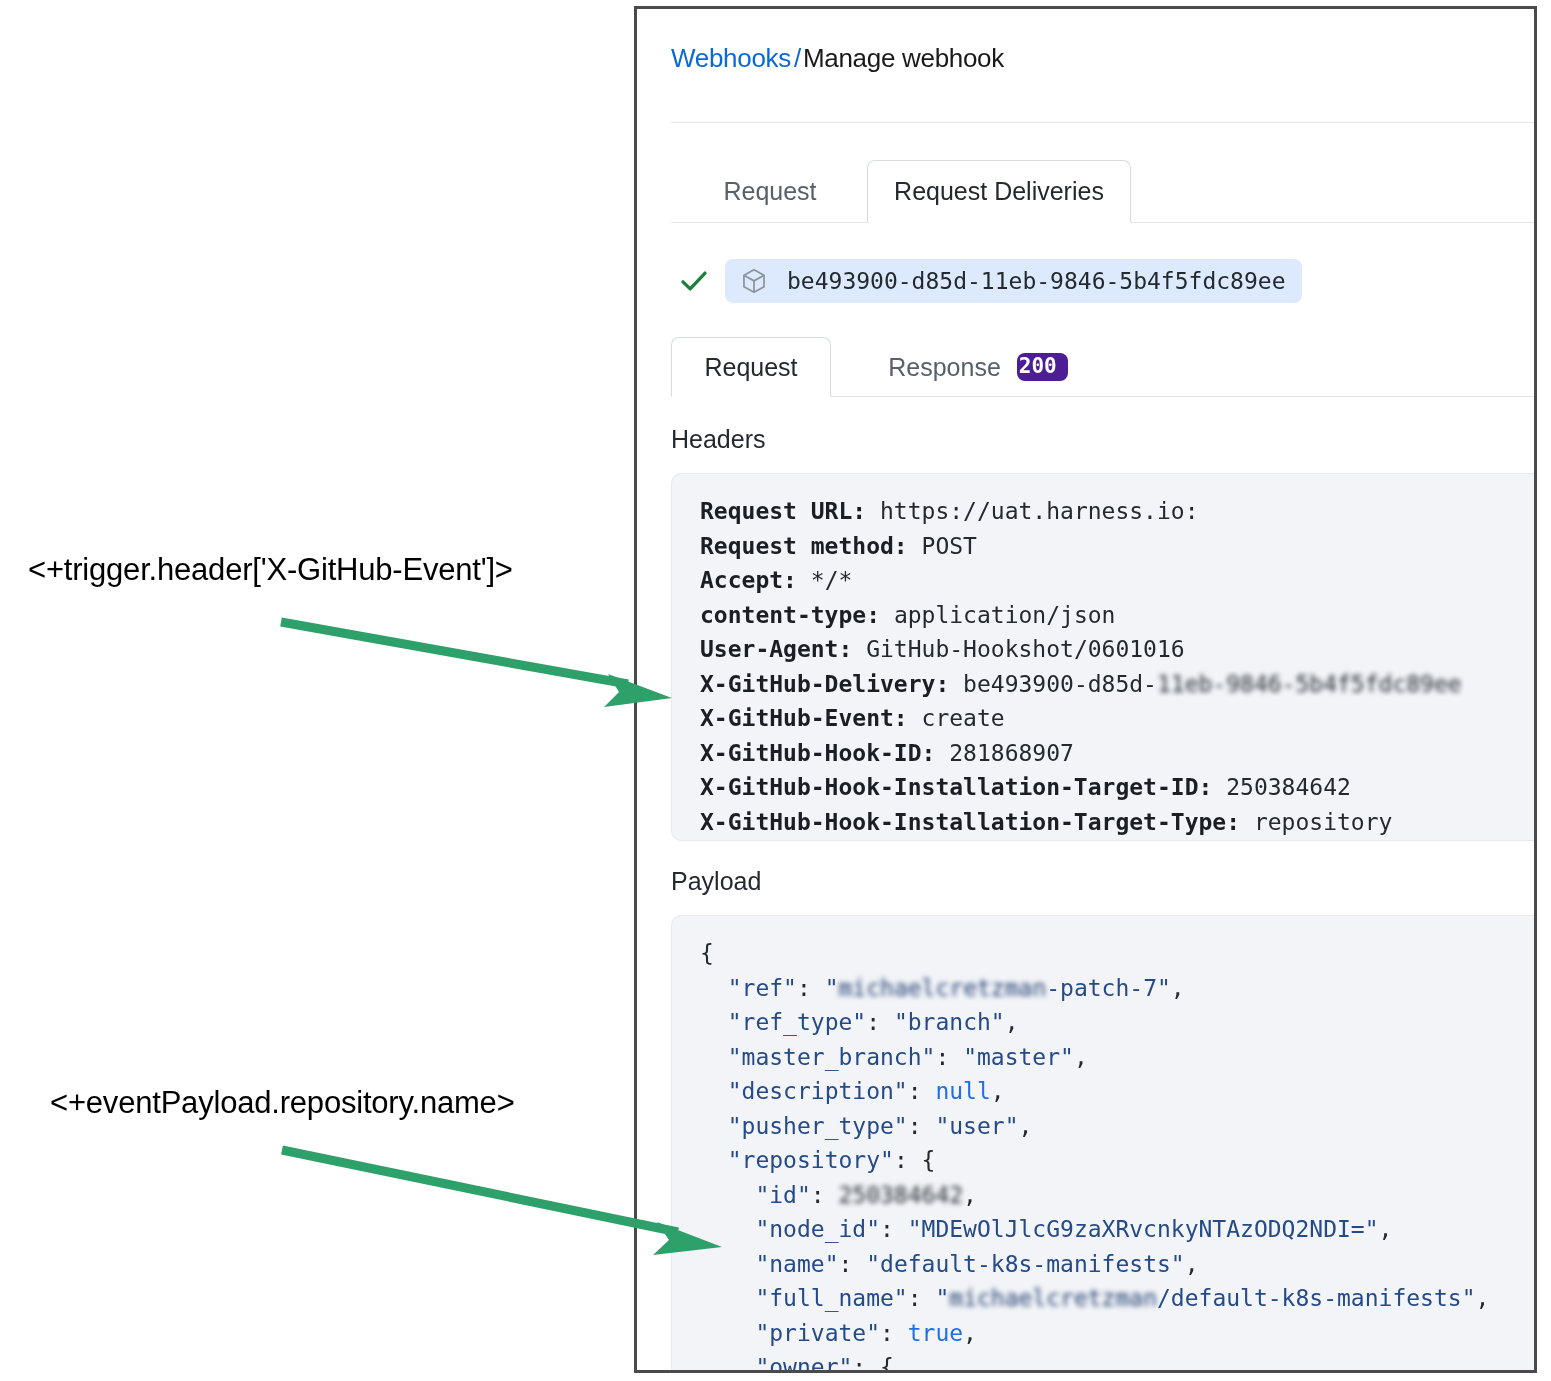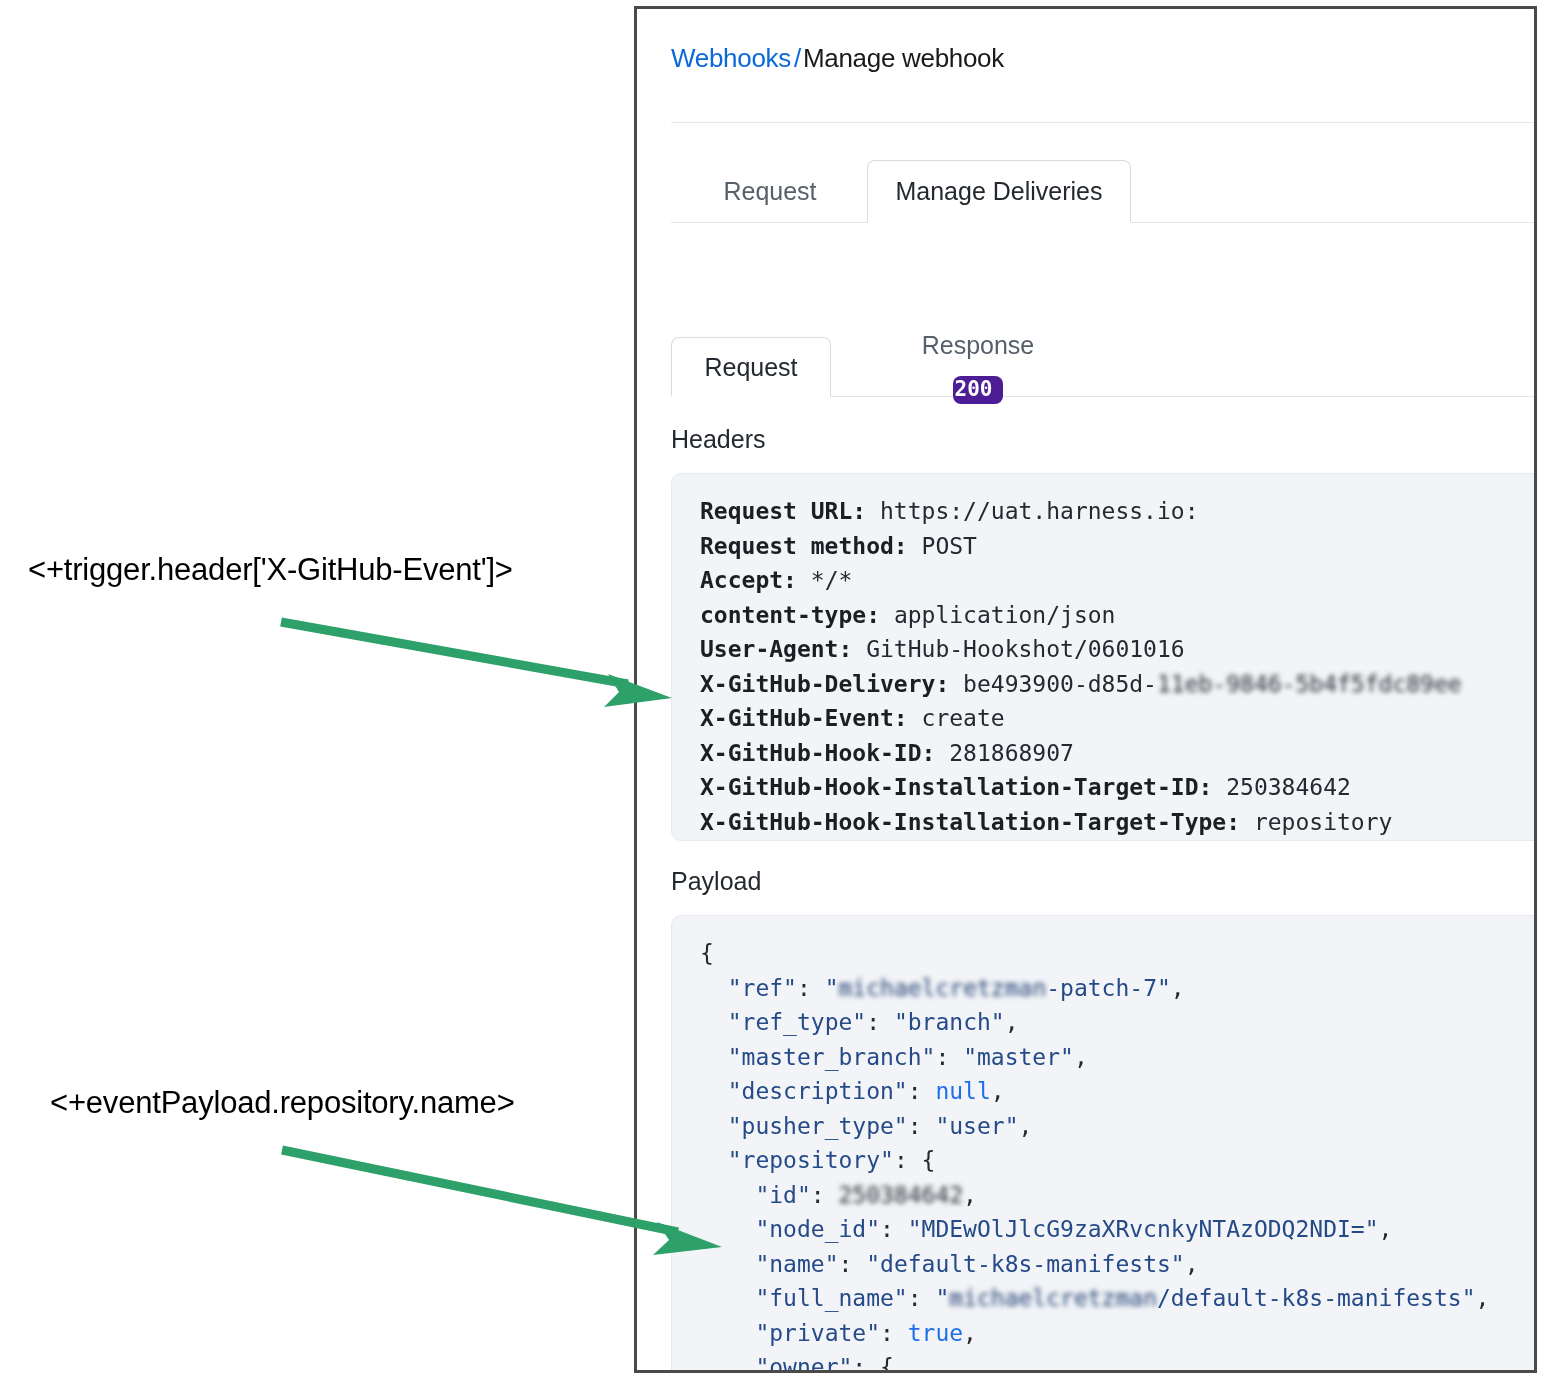--- a/index.html
+++ b/index.html
@@ -198,21 +198,21 @@
   }
   .itab.active {
     background: #ffffff;
     border: 1px solid #d8dce1;
     border-bottom: 1px solid #ffffff;
     border-radius: 8px 8px 0 0;
     color: #24292f;
     z-index: 3;
   }
   #itab-request { left: 0px; width: 160px; }
-  #itab-response { left: 162px; width: 290px; padding-right: 0; gap: 16px; flex-direction: column; }
+  #itab-response { left: 162px; width: 290px; padding-right: 0; gap: 16px; }
   .status-badge {
     display: inline-flex;
     align-items: center;
     justify-content: center;
     background: #4c1d95;
     color: #ffffff;
     border-radius: 8px;
     font-family: "DejaVu Sans Mono", "Liberation Mono", monospace;
     font-size: 21px;
     font-weight: bold;
@@ -287,23 +287,40 @@
 
     <h1 class="page-title">
       <a class="crumb-link" href="#" style="text-decoration:none">Webhooks</a><span class="crumb-sep">/</span><span class="crumb-current">Manage webhook</span>
     </h1>
 
     <div class="title-rule"></div>
 
     <div class="outer-tabs">
       <div class="tabstrip-line"></div>
       <div class="tab" id="tab-settings">Request</div>
-      <div class="tab active" id="tab-recent-deliveries">Manage Deliveries</div>
+      <div class="tab active" id="tab-recent-deliveries">Request Deliveries</div>
     </div>
 
+    <div class="delivery-row-abs">
+      <span class="check-icon">
+        <svg width="34" height="34" viewBox="0 0 24 24" fill="none">
+          <path d="M4.2 12.6 L9.3 17.6 L19.8 6.4" stroke="#1a7f37" stroke-width="2.3" stroke-linecap="round" stroke-linejoin="round"></path>
+        </svg>
+      </span>
+      <span class="delivery-chip">
+        <span class="cube-icon">
+          <svg width="28" height="28" viewBox="0 0 24 24" fill="none">
+            <path d="M12 2.4 L20.6 7.1 L20.6 16.9 L12 21.6 L3.4 16.9 L3.4 7.1 Z" stroke="#8b949e" stroke-width="1.5" stroke-linejoin="round"></path>
+            <path d="M3.4 7.1 L12 11.9 L20.6 7.1" stroke="#8b949e" stroke-width="1.5" stroke-linejoin="round"></path>
+            <path d="M12 11.9 L12 21.6" stroke="#8b949e" stroke-width="1.5" stroke-linejoin="round"></path>
+          </svg>
+        </span>
+        <span class="delivery-guid">be493900-d85d-11eb-9846-5b4f5fdc89ee</span>
+      </span>
+    </div>
 
     <div class="inner-tabs">
       <div class="tabstrip-line"></div>
       <div class="itab active" id="itab-request">Request</div>
       <div class="itab" id="itab-response">
         <span>Response</span>
         <span class="status-badge">200</span>
       </div>
     </div>
 

